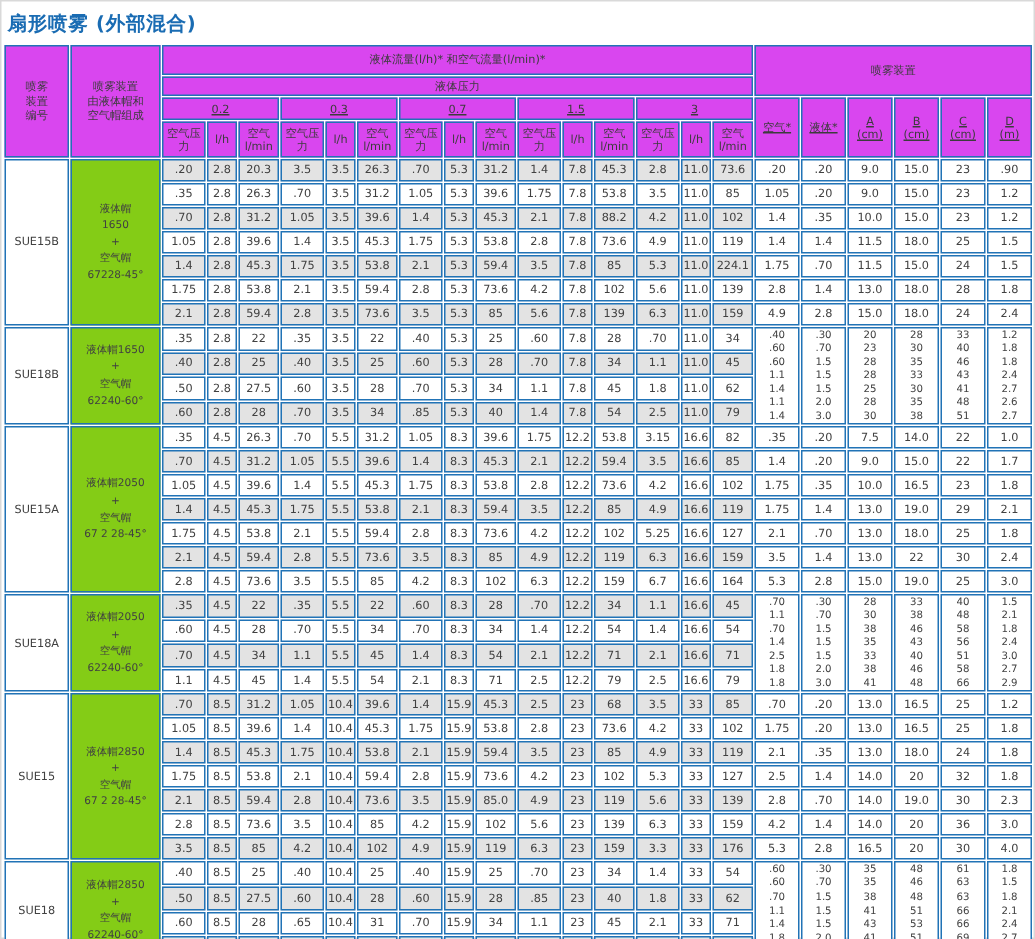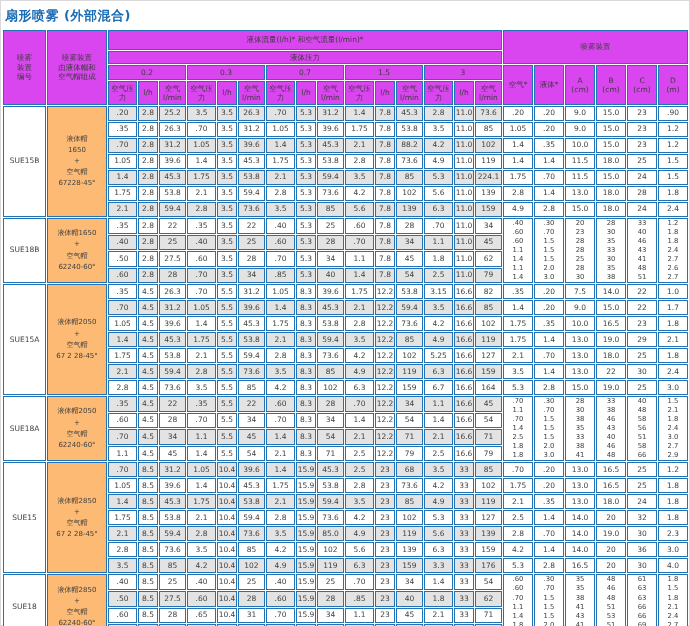--- a/index.html
+++ b/index.html
@@ -20,26 +20,26 @@
   th, td {
     border:1px solid #2173b6; text-align:center; vertical-align:middle;
     padding:0; overflow:hidden;
   }
   th {
     background:#d946ef; font-weight:normal; font-size:7.5px;
     white-space:pre-line; line-height:1.25; color:#3c3c3c;
   }
   thead tr:nth-child(1) th { height:20px; }
   thead tr:nth-child(2) th { height:13px;text-align:center; }
-  thead tr:nth-child(3) th { height:15px; }
+  thead tr:nth-child(3) th { height:15px;text-decoration:underline; }
   thead tr:nth-child(4) th { height:24px; }
   td { background:#ffffff; font-size:7.5px; height:15px; line-height:1.1; }
   tr.shade td.flow { background:#e3e3e3; }
   td.id-cell { font-size:7.5px; background:#ffffff; }
-  td.desc-cell { font-size:7px; white-space:pre-line; line-height:1.6; background:#fdba74; }
+  td.desc-cell { font-size:7px; white-space:pre-line; line-height:1.6; background:#84cc16; }
   td.dim { background:#ffffff; }
   td.stacked { font-size:6.8px; white-space:pre-line; line-height:1.33; }
 </style>
 </head>
 <body>
 
 <div class="page">
   <div class="title">扇形喷雾 (外部混合)</div>
 
   <table>
@@ -125,21 +125,21 @@
     <tbody id="tbody">
         <tr class="shade">
           <td class="id-cell" rowspan="7">SUE15B</td>
           <td class="desc-cell" rowspan="7">液体帽
 1650
 +
 空气帽
 67228-45°</td>
           <td class="flow">.20</td>
           <td class="flow">2.8</td>
-          <td class="flow">25.2</td>
+          <td class="flow">20.3</td>
           <td class="flow">3.5</td>
           <td class="flow">3.5</td>
           <td class="flow">26.3</td>
           <td class="flow">.70</td>
           <td class="flow">5.3</td>
           <td class="flow">31.2</td>
           <td class="flow">1.4</td>
           <td class="flow">7.8</td>
           <td class="flow">45.3</td>
           <td class="flow">2.8</td>

